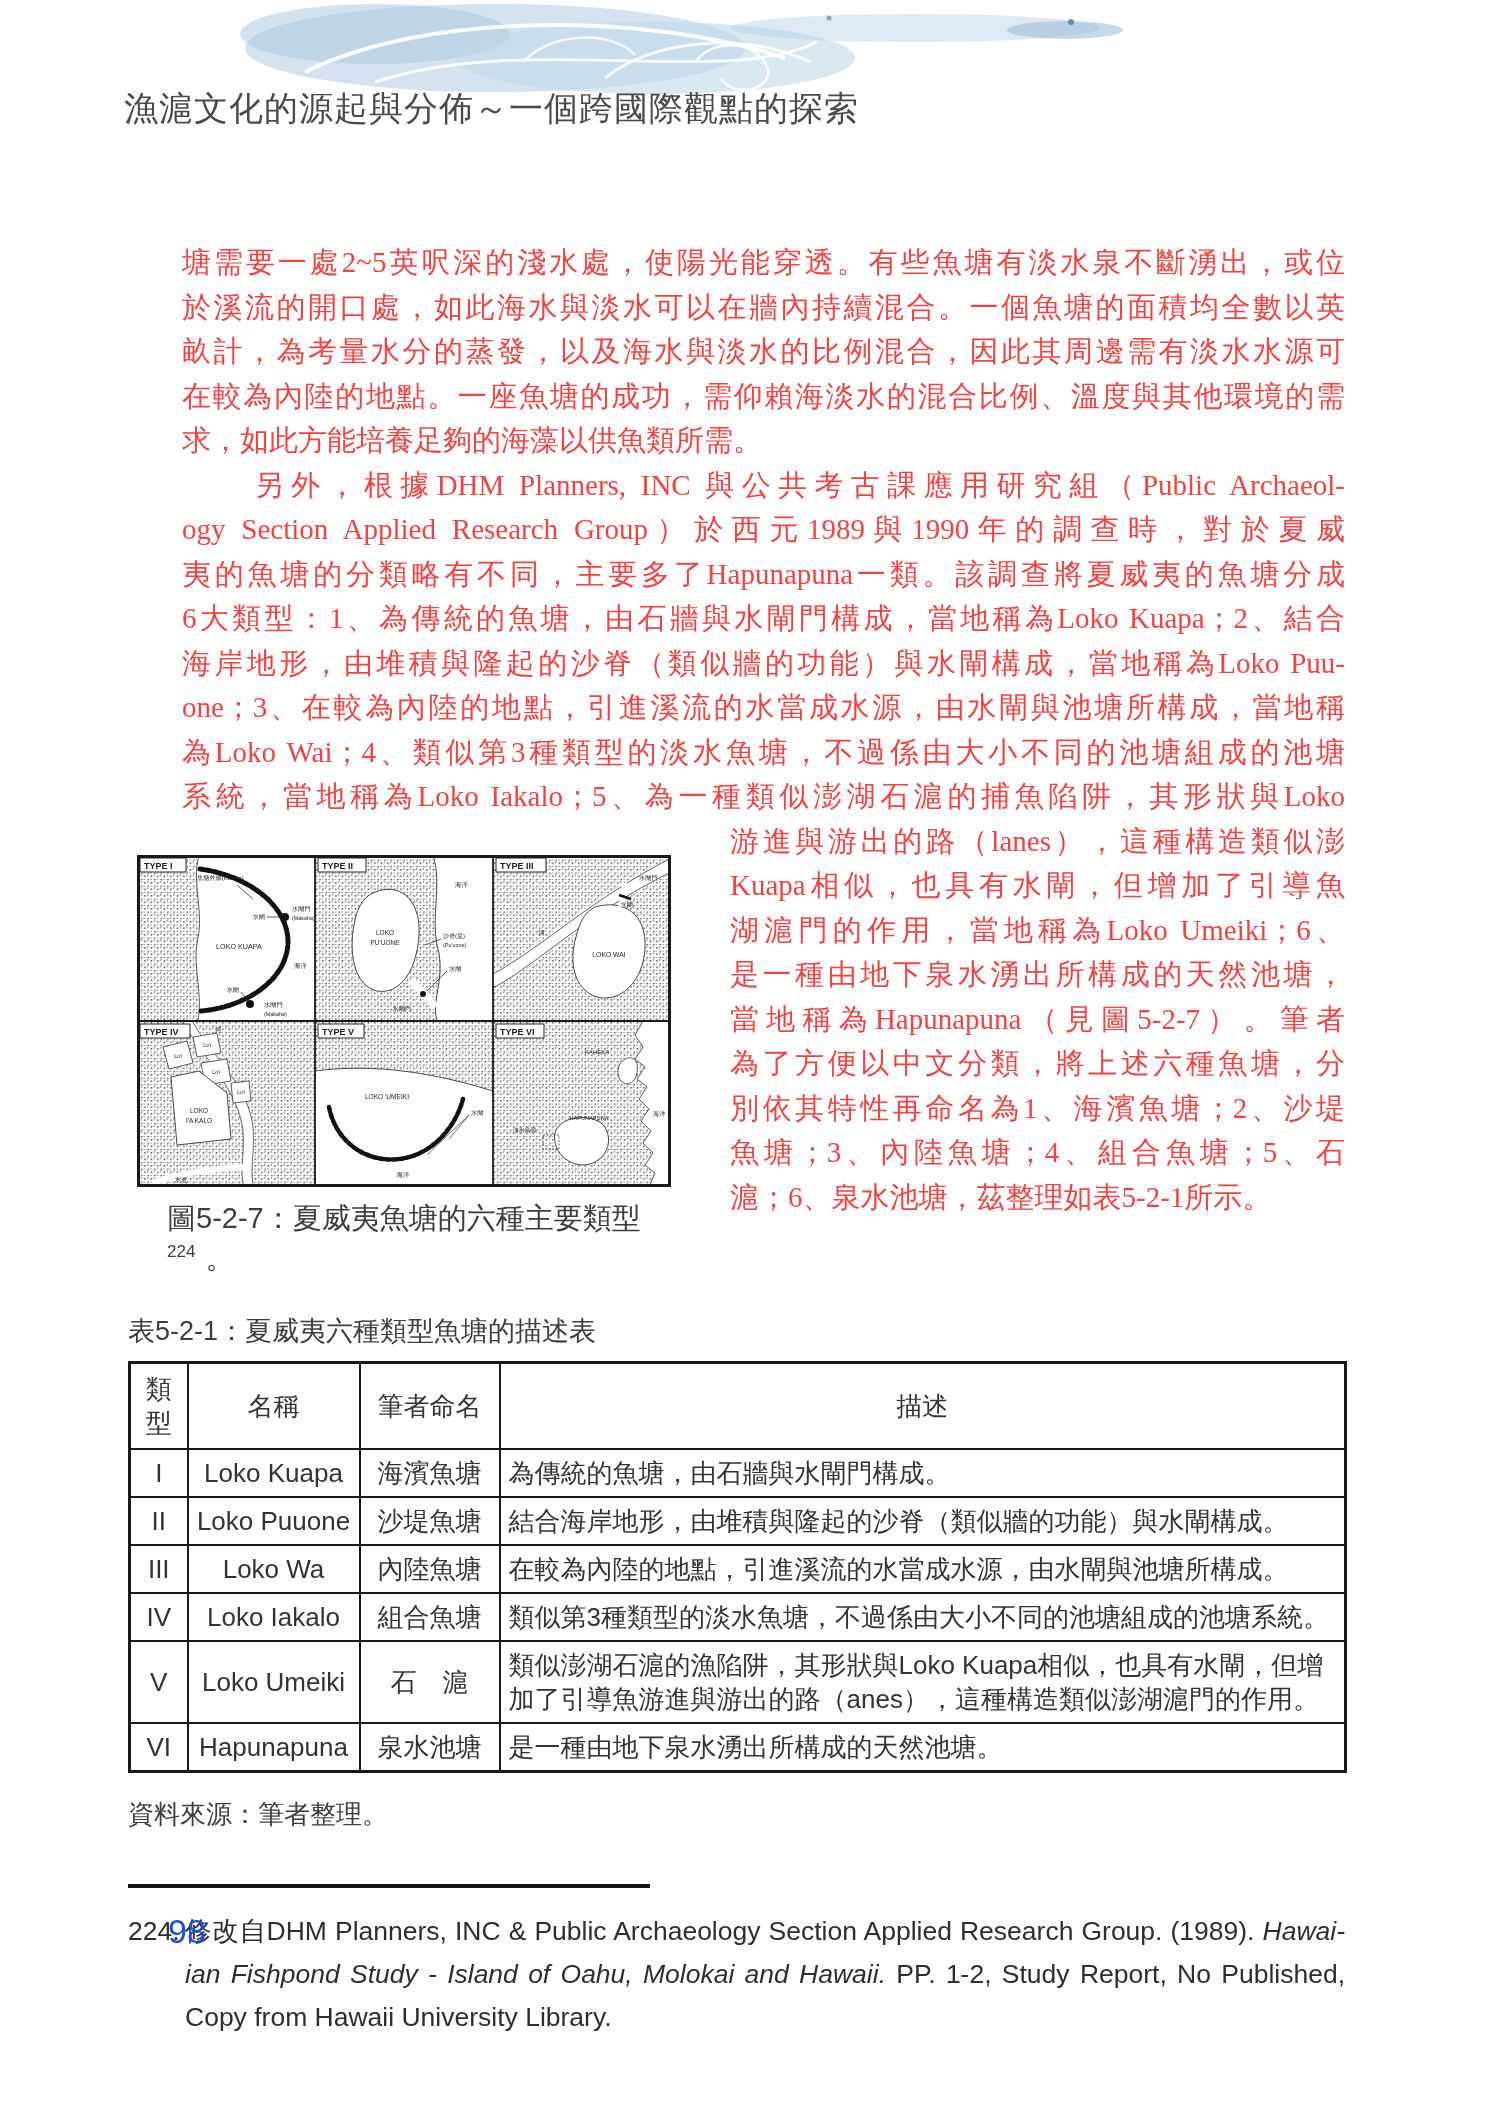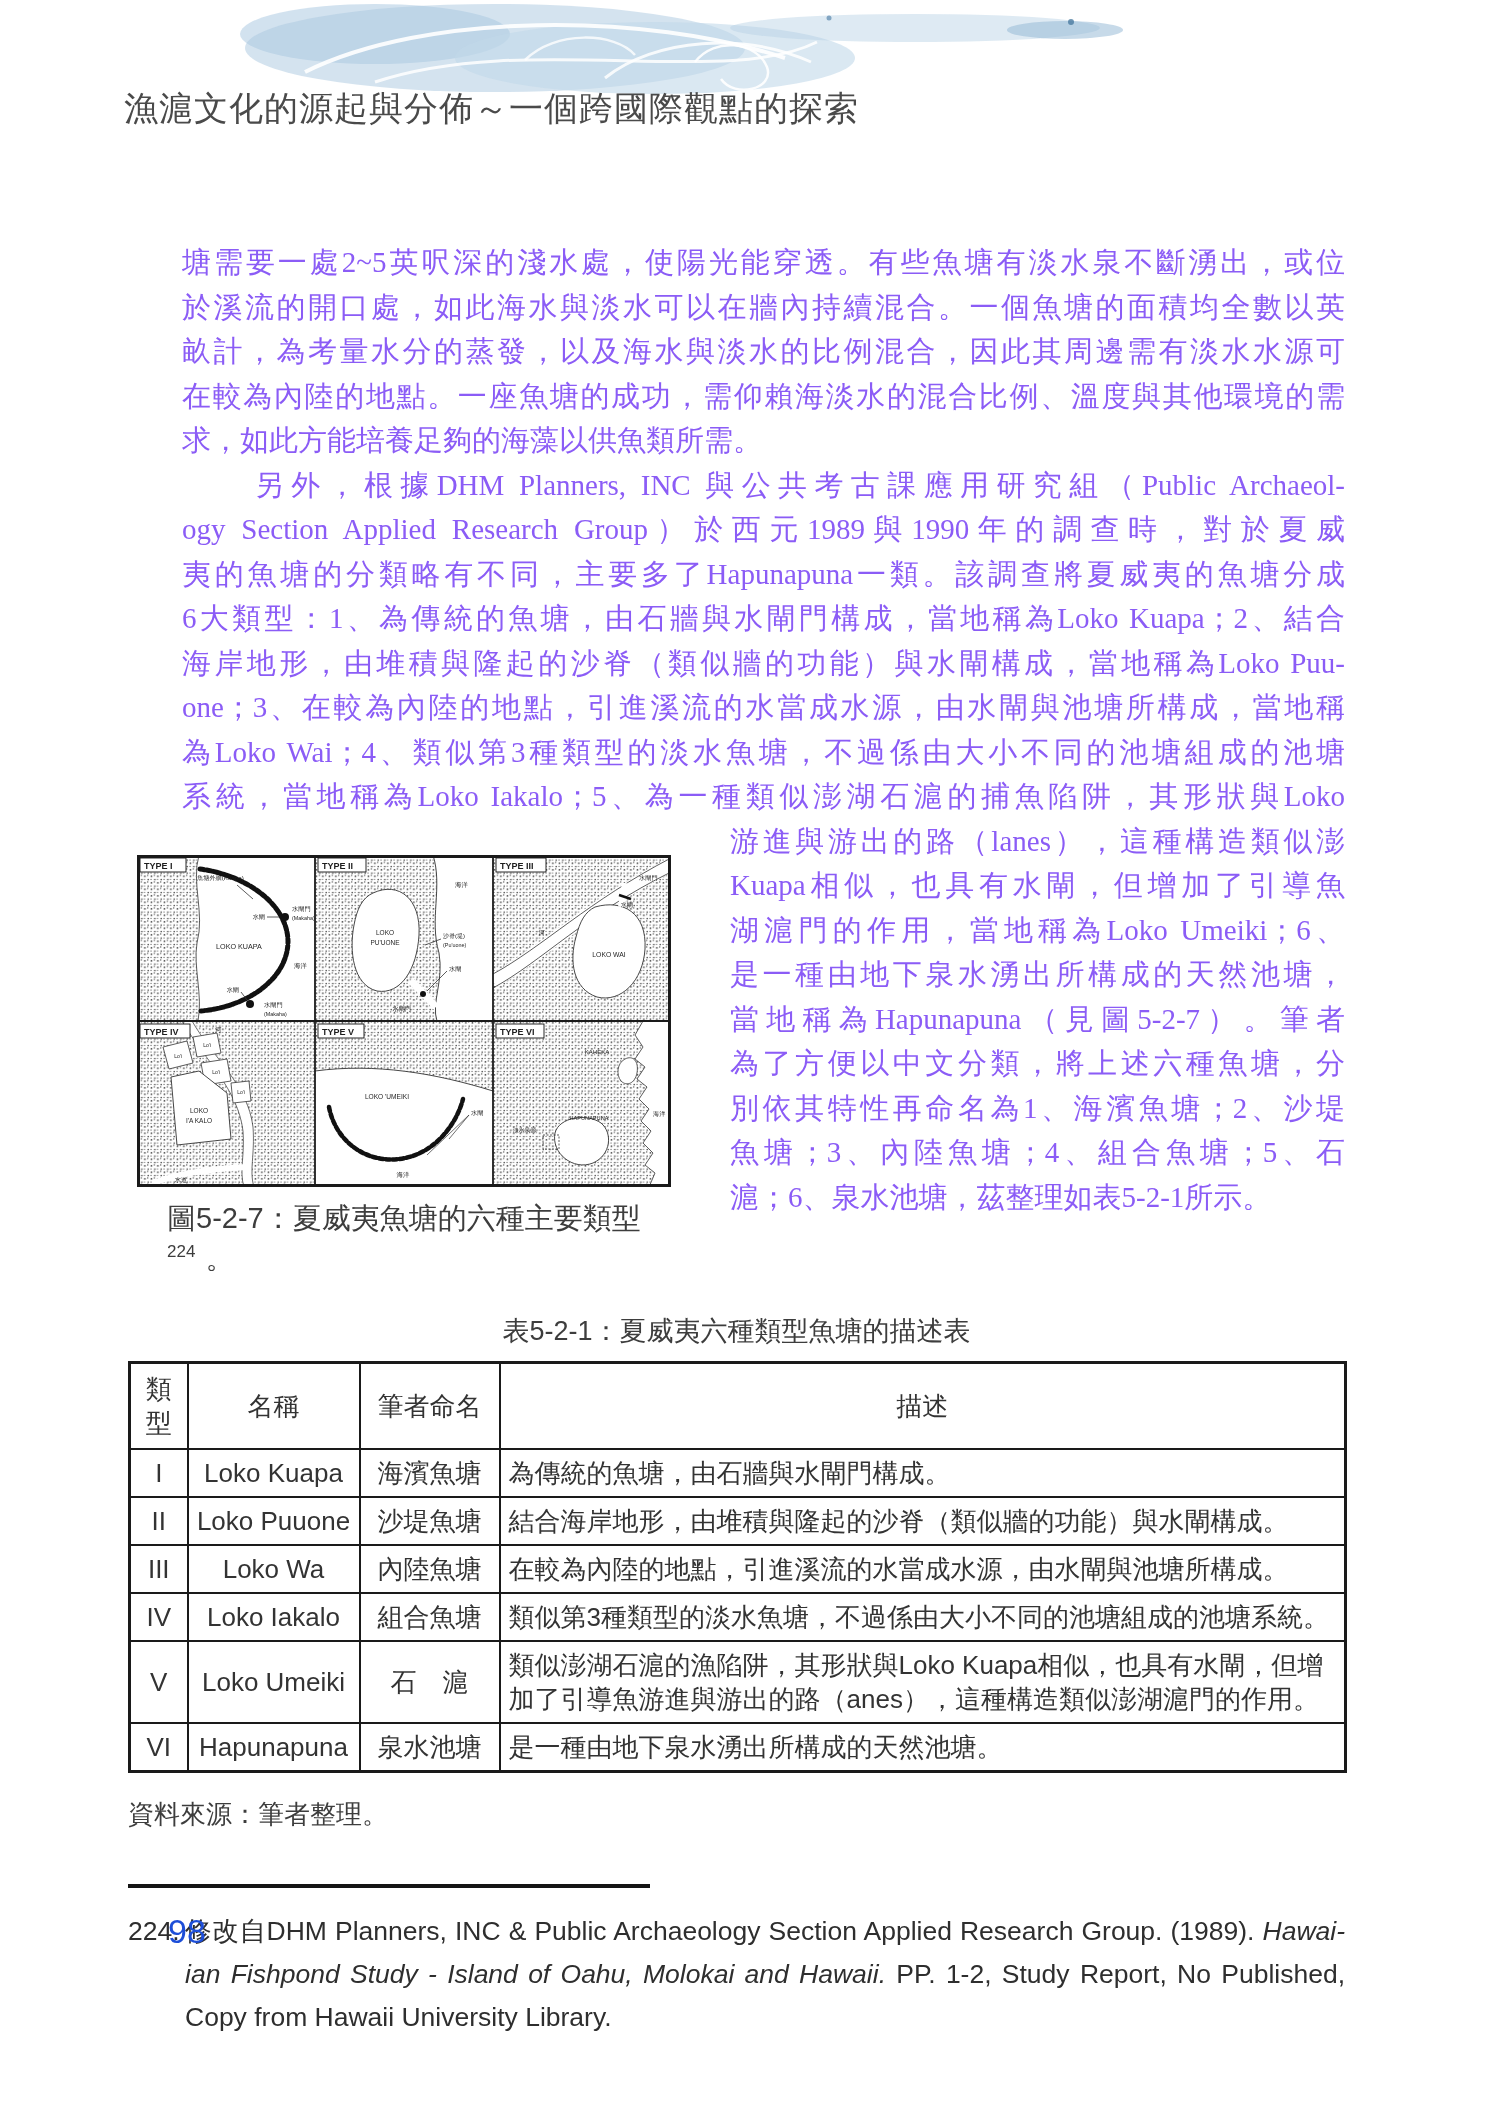--- a/index.html
+++ b/index.html
@@ -6,38 +6,38 @@
   html,body{margin:0;padding:0;background:#e8e8e8;}
   .page{position:relative;width:1500px;height:2105px;background:#ffffff;overflow:hidden;
         font-family:"Liberation Serif","DejaVu Serif",serif;color:#242424;}
   
   .watermark{position:absolute;top:0;left:225px;}
   .header-title{position:absolute;top:86px;left:124px;
         font-family:"Liberation Sans","DejaVu Sans",sans-serif;
         font-size:34px;color:#4a4a4a;letter-spacing:1px;font-weight:400;}
   
   .content{position:absolute;top:240px;left:182px;right:155px;}
-  .bodytext{font-size:29px;line-height:44.5px;color:#8b5cf6;}
+  .bodytext{font-size:29px;line-height:44.5px;color:#ef4444;}
   .jline{text-align:justify;text-align-last:justify;}
   .jline.last-left{text-align-last:left;}
   
   .fig-text-row{display:flex;align-items:flex-start;}
   .fig-col{width:534px;flex:none;margin-left:-45px;margin-right:59px;}
   .right-col{flex:1;min-width:0;}
   .figure-wrap{margin-top:36px;}
   .figure-wrap svg{display:block;}
   .fig-caption{margin-top:12px;padding-left:30px;
         font-family:"Liberation Sans","DejaVu Sans",sans-serif;
         font-size:29px;color:#3d3d3d;}
   .fig-caption sup{font-size:17px;}
   .fig-caption .cap-end{margin-left:10px;}
   
   .wide{margin-left:-54px;margin-top:34px;}
   .table-title{font-family:"Liberation Sans","DejaVu Sans",sans-serif;
-        font-size:27px;color:#3d3d3d;margin-bottom:12px;text-align:center;}
+        font-size:27px;color:#3d3d3d;margin-bottom:12px;}
   table.fishpond{border-collapse:collapse;width:1219px;
         font-family:"Liberation Sans","DejaVu Sans",sans-serif;
         font-size:26px;color:#333;}
   table.fishpond th,table.fishpond td{border:2px solid #1a1a1a;padding:6px 8px;line-height:34px;}
   table.fishpond{border:3px solid #1a1a1a;}
   table.fishpond th{font-weight:400;text-align:center;padding:8px 8px;}
   table.fishpond td.col0,table.fishpond td.col1,table.fishpond td.col2{text-align:center;}
   table.fishpond td.col3{text-align:left;}
   col.c0{width:58px;}col.c1{width:172px;}col.c2{width:140px;}
   .table-source{font-family:"Liberation Sans","DejaVu Sans",sans-serif;

